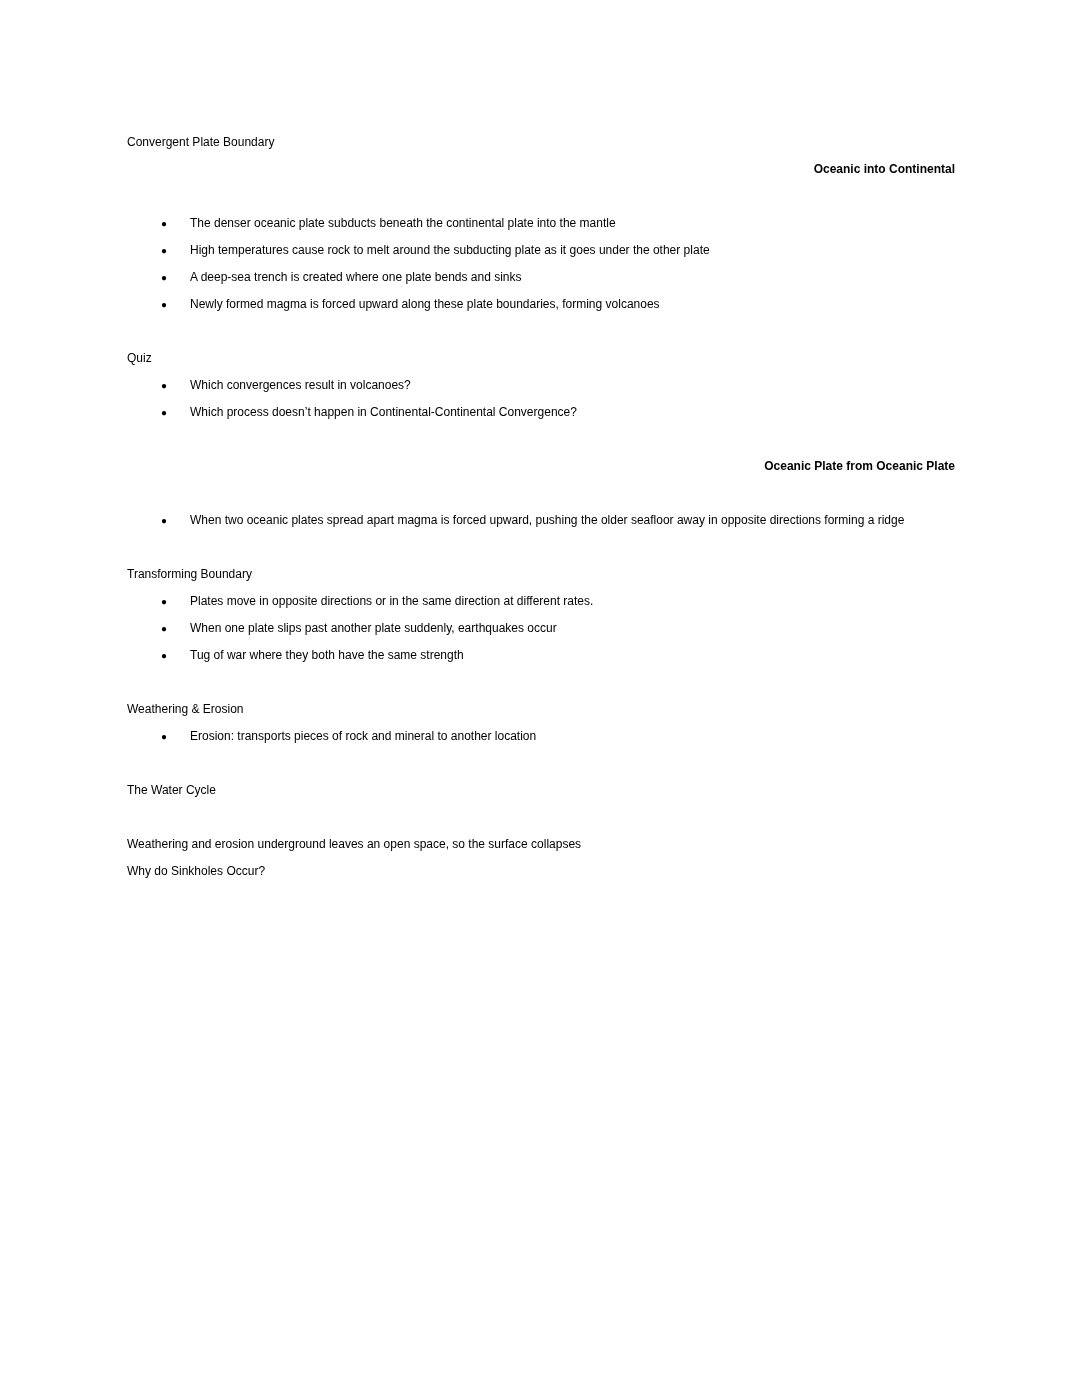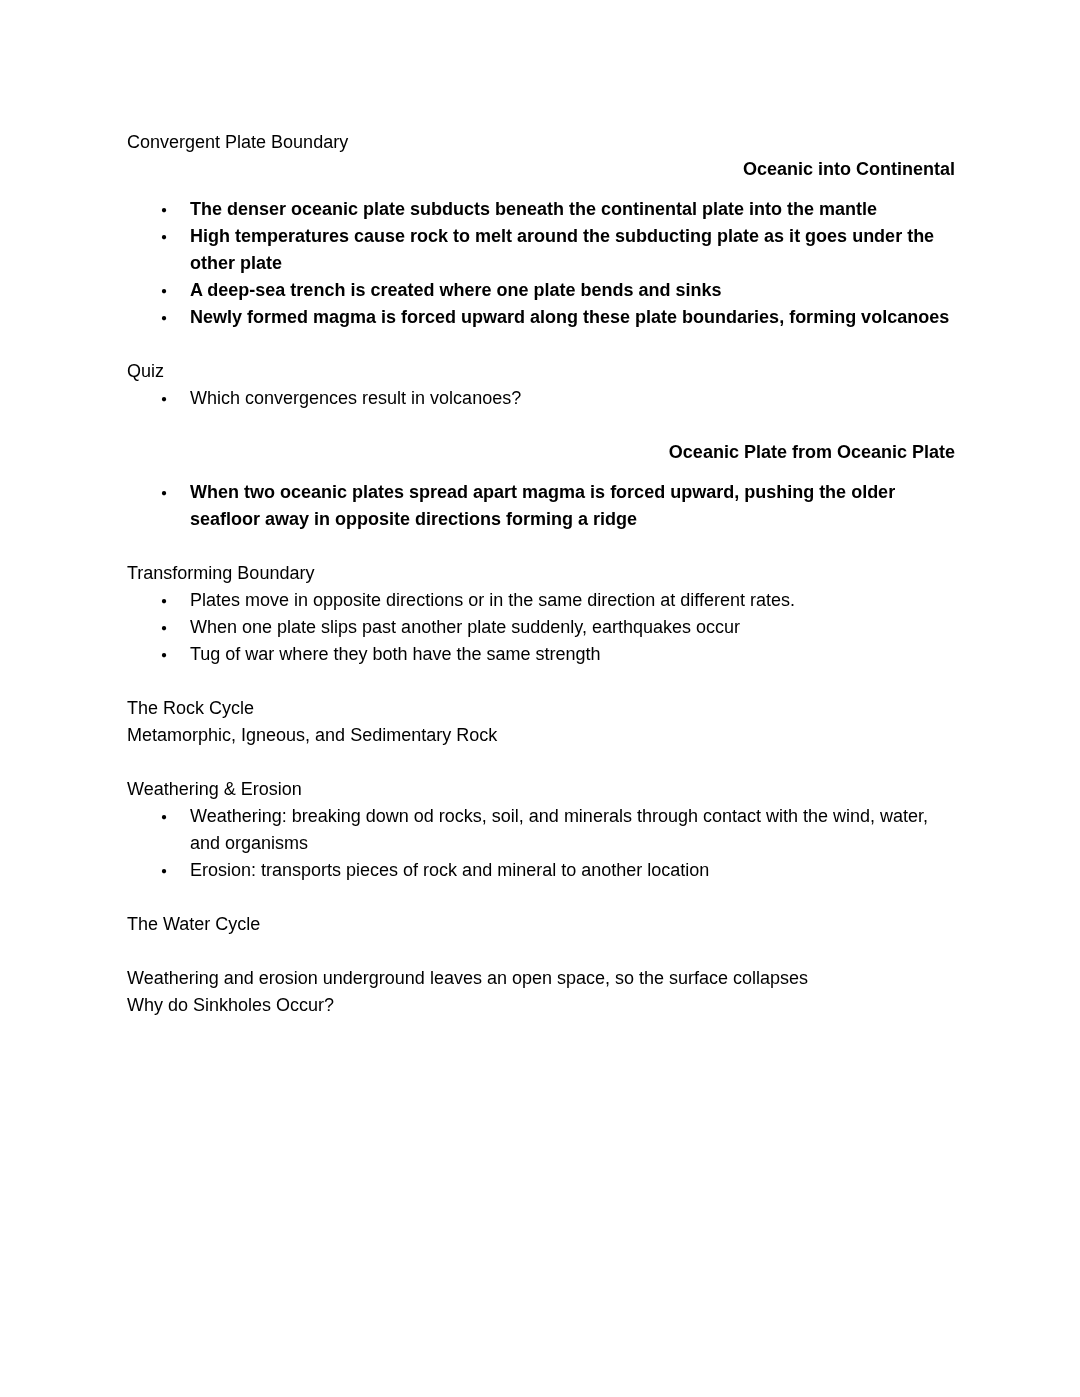--- a/index.html
+++ b/index.html
@@ -10,41 +10,40 @@
   }
   body {
     width: 1080px;
     height: 1397px;
     font-family: "Liberation Sans", sans-serif;
     color: #000000;
     overflow: hidden;
   }
   .doc {
     padding: 129px 125px 40px 127px;
-    font-size: 18px;
+    font-size: 12px;
     line-height: 27px;
   }
   .section {
     margin: 0 0 27px 0;
   }
   .line {
     white-space: pre-wrap;
   }
   .line.bold {
     font-weight: bold;
     text-align: right;
   }
   ul.bullets {
     margin: 0;
     padding: 0;
     list-style: none;
   }
   ul.bullets.gapped {
-    margin-top: 13px;
-    font-weight: bold;
+    margin-top: 27px;
   }
   li.bullet {
     position: relative;
     padding-left: 63px;
   }
   li.bullet::before {
     content: "●";
     position: absolute;
     left: 34px;
     top: 0;
@@ -64,44 +63,40 @@
           <li class="bullet">The denser oceanic plate subducts beneath the continental plate into the mantle</li>
           <li class="bullet">High temperatures cause rock to melt around the subducting plate as it goes under the other plate</li>
           <li class="bullet">A deep-sea trench is created where one plate bends and sinks</li>
           <li class="bullet">Newly formed magma is forced upward along these plate boundaries, forming volcanoes</li>
         </ul>
       </div>
       <div class="section">
         <div class="line">Quiz</div>
         <ul class="bullets">
           <li class="bullet">Which convergences result in volcanoes?</li>
+          <li class="bullet">Which process doesn’t happen in Continental-Continental Convergence?</li>
         </ul>
       </div>
       <div class="section">
         <div class="line bold">Oceanic Plate from Oceanic Plate</div>
         <ul class="bullets gapped">
           <li class="bullet">When two oceanic plates spread apart magma is forced upward, pushing the older seafloor away in opposite directions forming a ridge</li>
         </ul>
       </div>
       <div class="section">
         <div class="line">Transforming Boundary</div>
         <ul class="bullets">
           <li class="bullet">Plates move in opposite directions or in the same direction at different rates.</li>
           <li class="bullet">When one plate slips past another plate suddenly, earthquakes occur</li>
           <li class="bullet">Tug of war where they both have the same strength</li>
         </ul>
       </div>
       <div class="section">
-        <div class="line">The Rock Cycle</div>
-        <div class="line">Metamorphic, Igneous, and Sedimentary Rock</div>
-      </div>
-      <div class="section">
         <div class="line">Weathering &amp; Erosion</div>
         <ul class="bullets">
-          <li class="bullet">Weathering: breaking down od rocks, soil, and minerals through contact with the wind, water, and organisms</li>
           <li class="bullet">Erosion: transports pieces of rock and mineral to another location</li>
         </ul>
       </div>
       <div class="section">
         <div class="line">The Water Cycle</div>
       </div>
       <div class="section">
         <div class="line">Weathering and erosion underground leaves an open space, so the surface collapses</div>
         <div class="line">Why do Sinkholes Occur?</div>
       </div>

